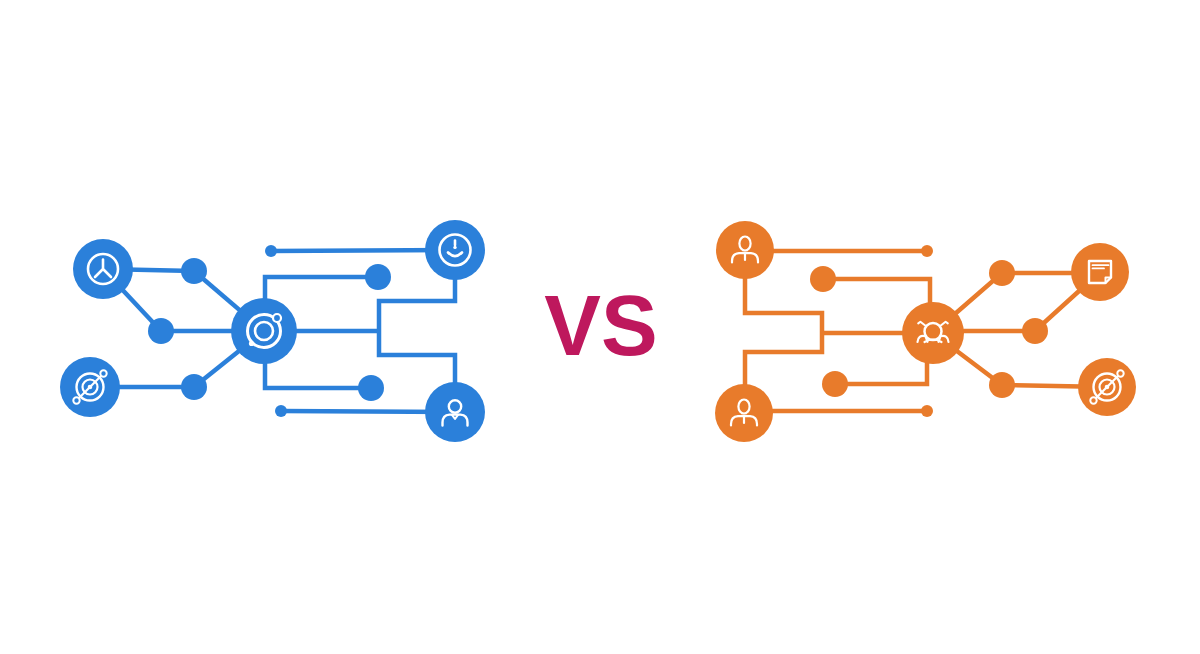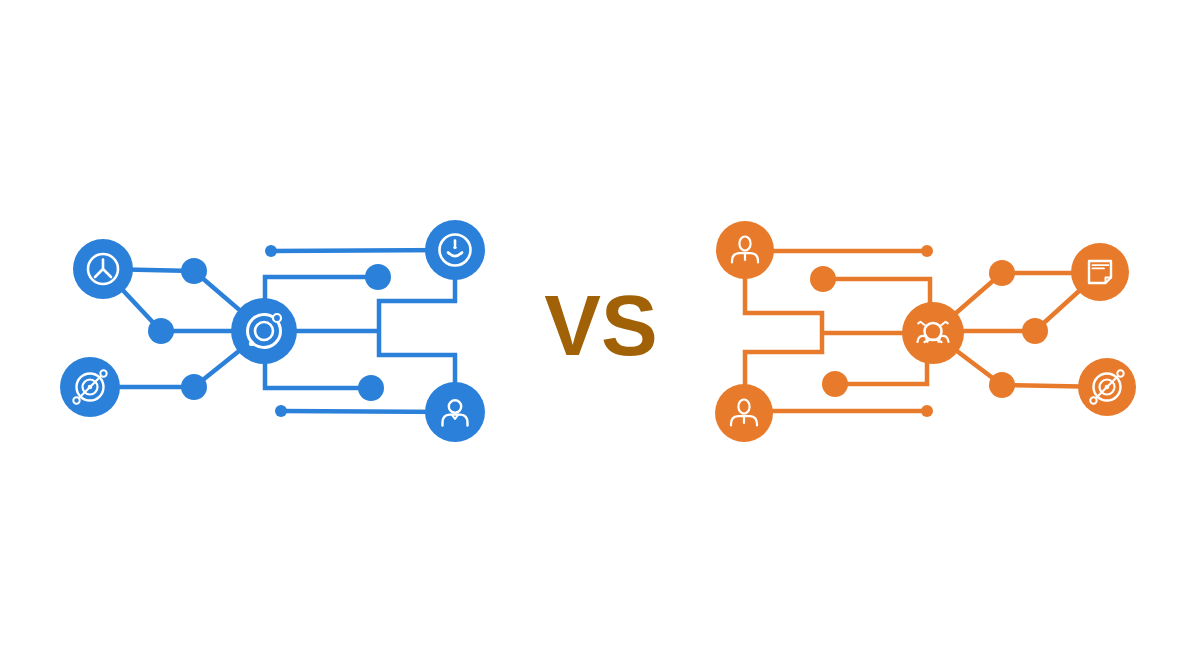--- a/index.html
+++ b/index.html
@@ -156,14 +156,14 @@
               <path stroke-width="2.2" d="M-12 12 L12 -12"></path>
      <circle r="13.5" stroke-width="2.4"></circle>
      <circle r="7.5" stroke-width="2.2"></circle>
      <circle r="2.3" fill="#fff" stroke="none"></circle>
      <circle cx="-13.5" cy="13.5" r="3.2" stroke-width="2" fill="#e87b2b"></circle>
      <circle cx="13.5" cy="-13.5" r="3.2" stroke-width="2" fill="#e87b2b"></circle>
             </g>
           </g>
         </g>
       </svg></div>
-  <div class="vs-label" id="vs" style="color: #a16207; left: 601px; top: 329px; font-size: 85px;">VS</div>
+  <div class="vs-label" id="vs" style="color: #be185d; left: 601px; top: 329px; font-size: 85px;">VS</div>
 </div>
 
 </body></html>

